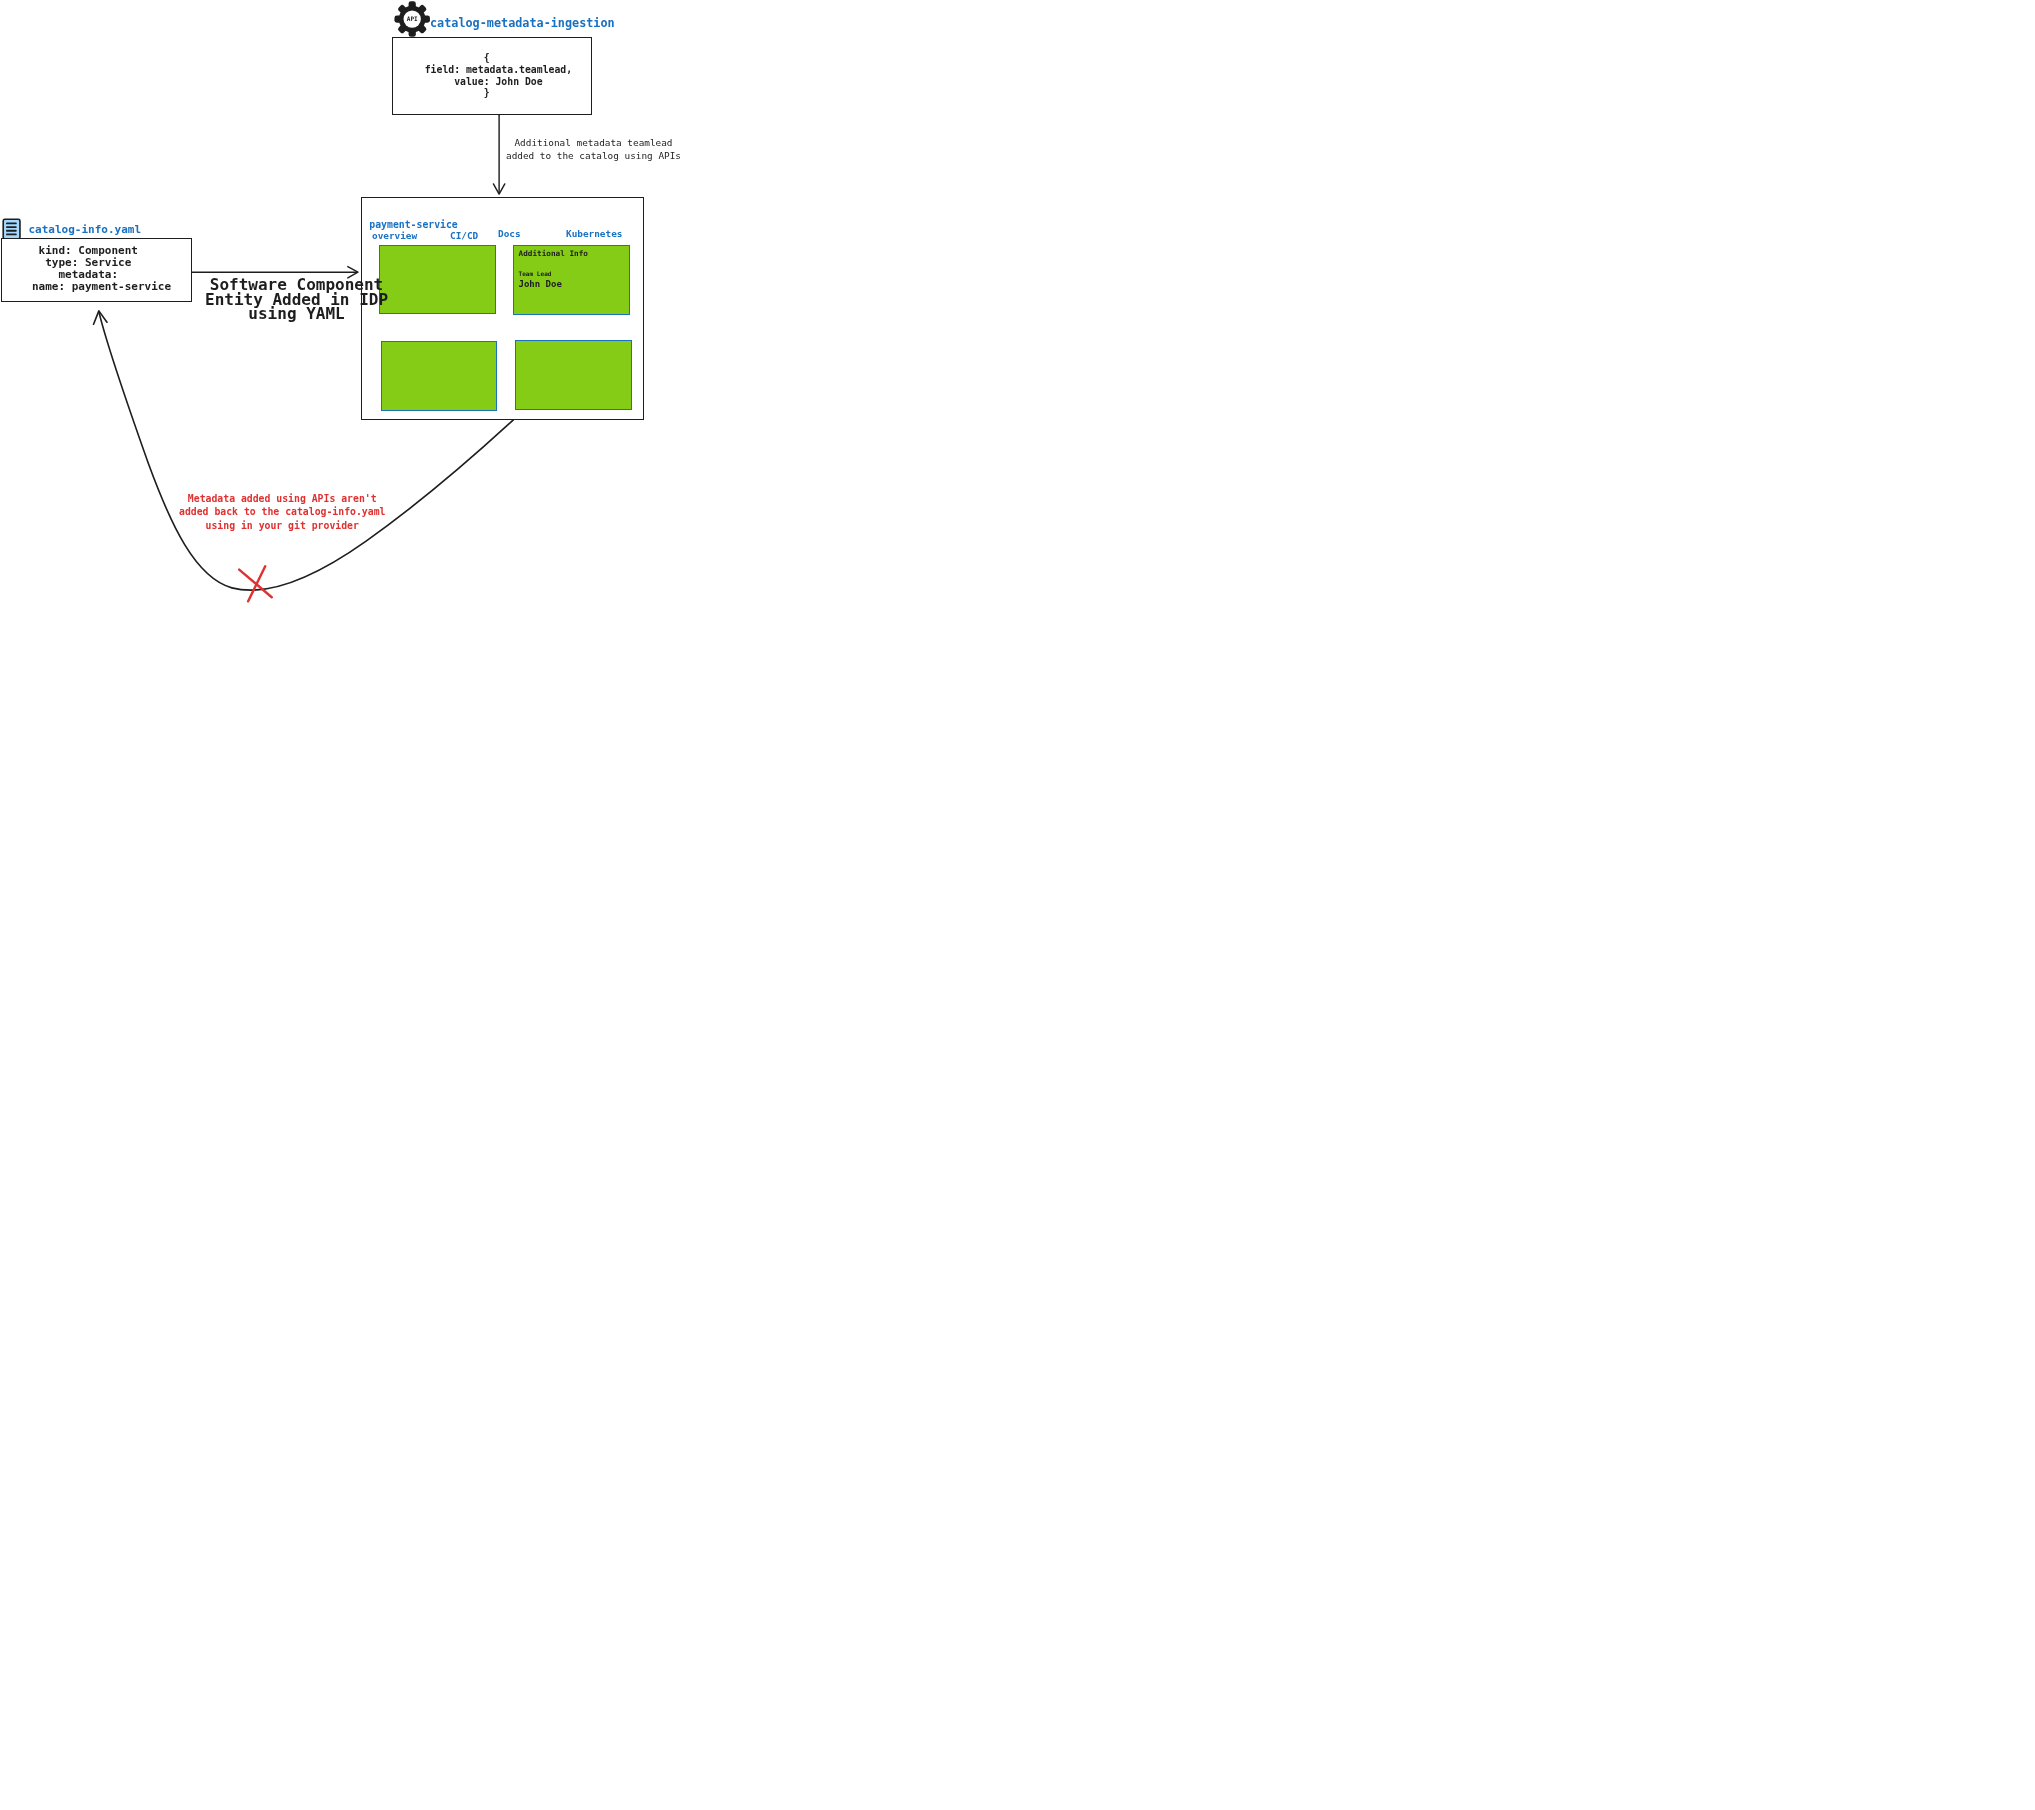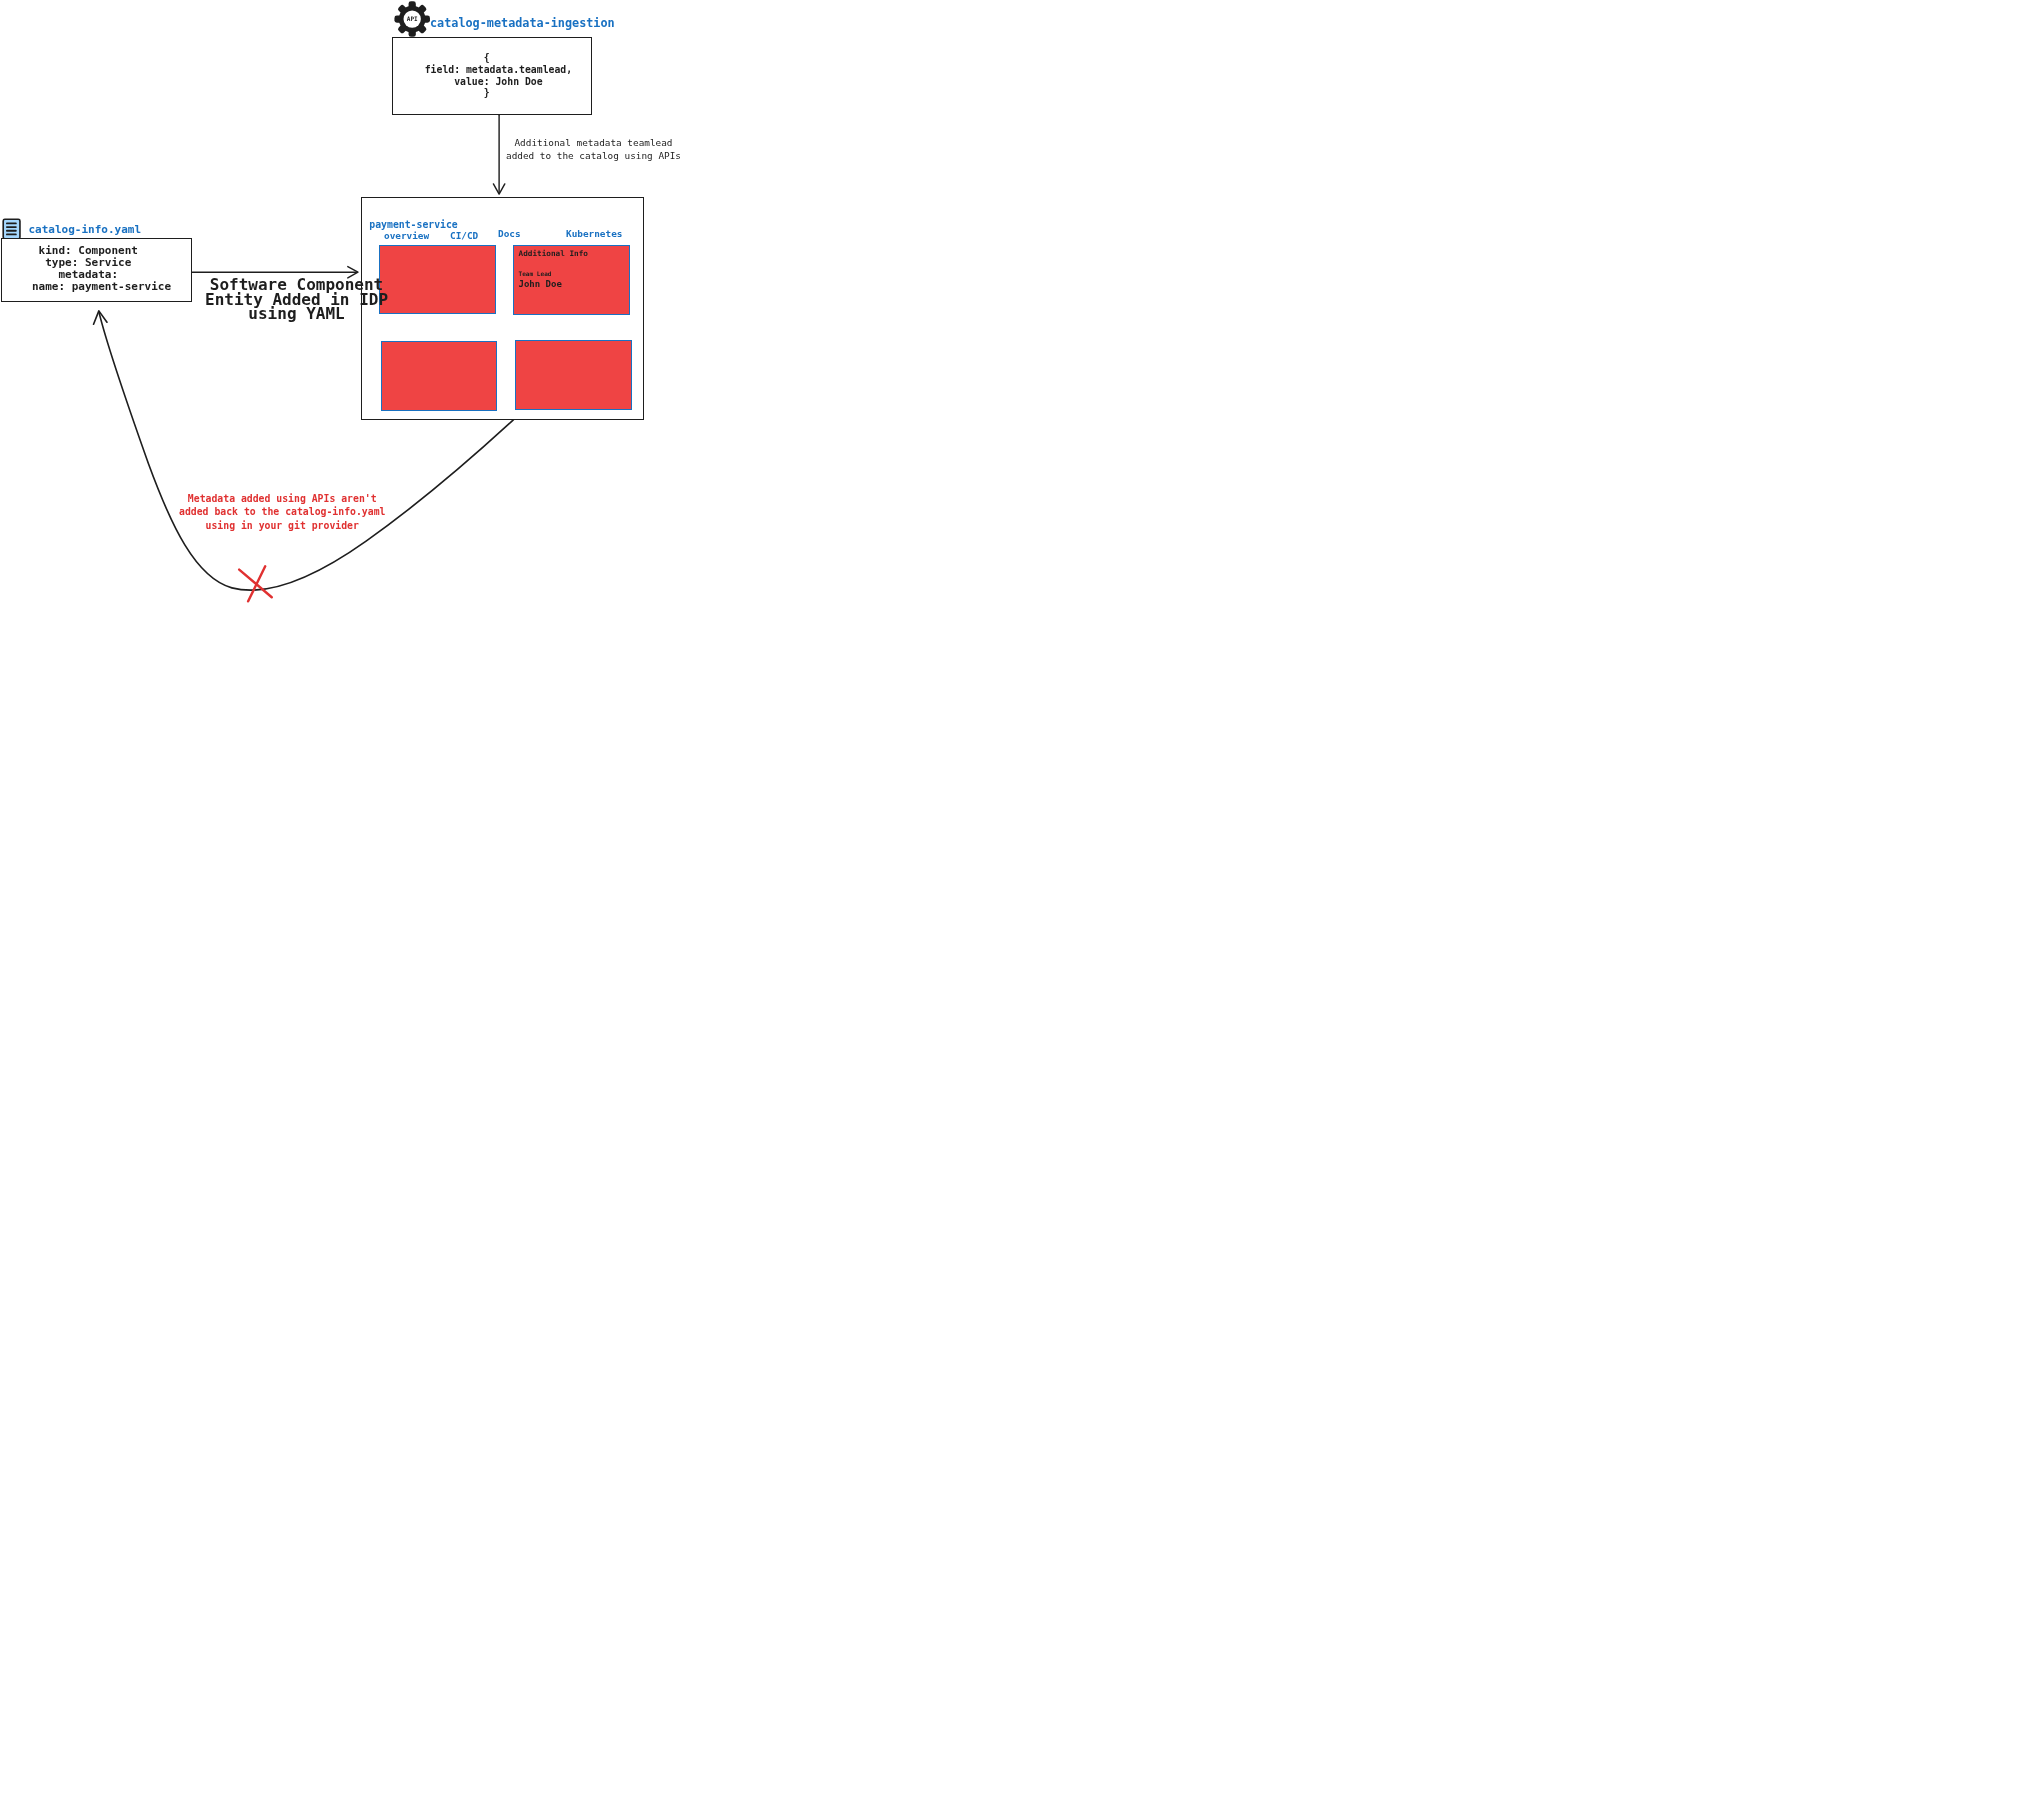--- a/index.html
+++ b/index.html
@@ -3,21 +3,21 @@
 <meta charset="utf-8">
 <style>
   html,body{margin:0;padding:0;background:#ffffff;}
   #canvas{position:relative;width:685px;height:603px;background:#ffffff;overflow:hidden;
           font-family:"DejaVu Sans Mono", monospace;color:#1e1e1e;text-align:center;}
   .abs{position:absolute;}
   .mono{font-family:"DejaVu Sans Mono", monospace;}
   .blue{color:#1971c2;}
   .red{color:#e03131;}
   .box{position:absolute;background:#fff;border:1.4px solid #1e1e1e;box-sizing:border-box;}
-  .bluebox{position:absolute;background:#ef4444;border:1.2px solid #1971c2;box-sizing:border-box;}
+  .bluebox{position:absolute;background:#84cc16;border:1.2px solid #1971c2;box-sizing:border-box;}
   .codeline{display:block;white-space:pre;}
   .lbl-line{display:block;white-space:pre;}
   svg.overlay{position:absolute;left:0;top:0;width:685px;height:603px;pointer-events:none;}
   .tab{position:absolute;font-weight:bold;color:#1971c2;font-size:9.4px;}
 </style>
 </head>
 <body>
 
 <div id="canvas">
 
@@ -82,21 +82,21 @@
   </div>
 
   <div class="abs mono" style="left:506px;top:136px;font-size:9.4px;line-height:13px;font-weight:normal;">
     <span class="lbl-line">Additional metadata teamlead</span>
     <span class="lbl-line">added to the catalog using APIs</span>
   </div>
 
   <div class="box" style="left:361px;top:197px;width:283px;height:223px;border-width:1.6px;">
     <div class="abs mono blue" style="left:7.3px;top:21px;font-size:9.8px;font-weight:bold;">payment-service</div>
 
-    <div class="tab" style="left:22px; top:32px;">overview</div>
+    <div class="tab" style="left:10px; top:32px;">overview</div>
     <div class="tab" style="left:88px;top:32px;">CI/CD</div>
     <div class="tab" style="left:136px;top:30px;">Docs</div>
     <div class="tab" style="left:204px;top:30px;">Kubernetes</div>
 
     <div class="bluebox" style="left:17px;top:47px;width:117px;height:69px;"></div>
 
     <div class="bluebox" style="left:151px;top:47px;width:117px;height:70px;">
       <div class="abs mono" style="left:4.5px;top:3.3px;font-size:7.7px;font-weight:600;">Additional Info</div>
       <div class="abs mono" style="left:4.5px;top:24.4px;font-size:6.1px;font-weight:600;">Team Lead</div>
       <div class="abs mono" style="left:4.5px;top:33px;font-size:9px;font-weight:600;">John Doe</div>

